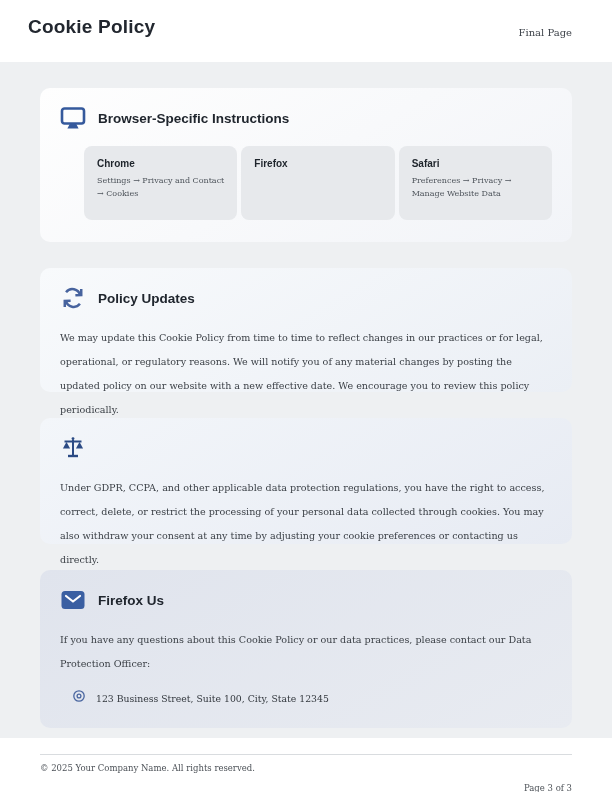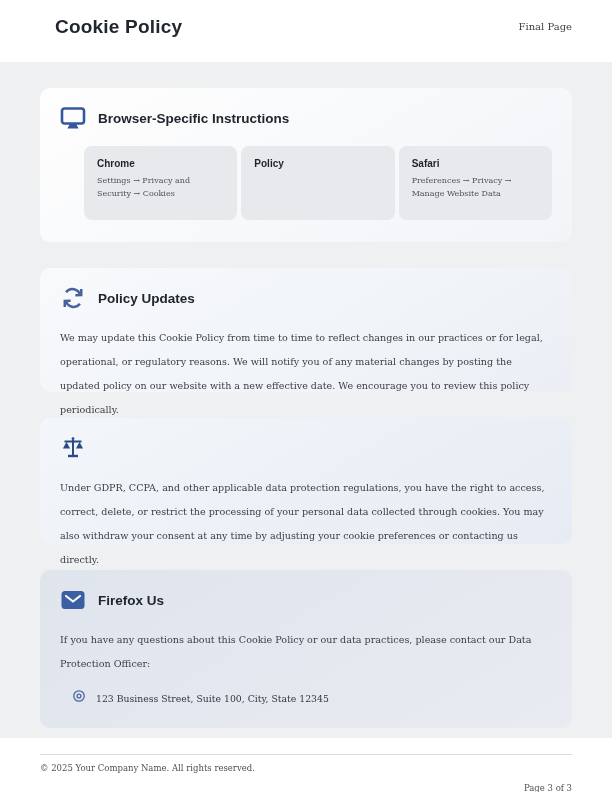--- a/index.html
+++ b/index.html
@@ -1,20 +1,20 @@
 <!DOCTYPE html>
 <html><head>
 <meta charset="utf-8">
 <style>
   html,body{margin:0;padding:0;background:#ffffff;}
   .page{position:relative;width:612px;height:792px;background:#ffffff;overflow:hidden;
         font-family:"Liberation Sans",sans-serif;margin:0 auto;}
   .band{position:absolute;left:0;top:62px;width:612px;height:676px;background:#eef0f2;}
-  .h-title{position:absolute;left:55px;top:16px;font-size:19px;font-weight:700;color:#22272f;letter-spacing:0.2px;}
-  .h-page{position:absolute;right:40px;top:21px;font-family:"DejaVu Serif",serif;font-size:10px;color:#3e434a;}
+  .h-title{position:absolute;left:28px;top:16px;font-size:19px;font-weight:700;color:#22272f;letter-spacing:0.2px;}
+  .h-page{position:absolute;right:40px;top:27px;font-family:"DejaVu Serif",serif;font-size:10px;color:#3e434a;}
 
   .section{position:absolute;left:40px;width:532px;border-radius:10px;box-sizing:border-box;padding:16px 20px;}
   #s1{top:88px;height:154px;background:linear-gradient(150deg,#fefefe 0%,#f2f4f8 100%);}
   #s2{top:268px;height:124px;background:linear-gradient(150deg,#f8fafc 0%,#ebeff5 100%);}
   #s3{top:418px;height:126px;background:linear-gradient(150deg,#f3f6fa 0%,#e7ebf3 100%);}
   #s4{top:570px;height:158px;background:linear-gradient(150deg,#e0e4ed 0%,#e8ebf1 100%);}
 
   .sec-head{display:flex;align-items:center;gap:12px;height:28px;}
   .sec-icon{width:26px;height:26px;flex:0 0 auto;}
   .sec-title{font-size:13.5px;font-weight:700;color:#20262e;}
@@ -49,24 +49,24 @@
         <svg viewBox="0 0 26 26" width="26" height="26">
           <rect x="2" y="3.5" width="22" height="15" rx="2.5" fill="none" stroke="#35599c" stroke-width="2.6"></rect>
           <path d="M10 18.5 h6 l2.6 5 h-11.2 z" fill="#35599c"></path>
         </svg>
       </span>
       <span class="sec-title">Browser-Specific Instructions</span>
     </div>
     <div class="cards-row">
       <div class="b-card">
         <div class="b-card-title">Chrome</div>
-        <div class="b-card-path">Settings → Privacy and Security → Cookies</div>
+        <div class="b-card-path">Settings → Privacy and Contact → Cookies</div>
       </div>
       <div class="b-card">
-        <div class="b-card-title">Policy</div>
+        <div class="b-card-title">Firefox</div>
       </div>
       <div class="b-card">
         <div class="b-card-title">Safari</div>
         <div class="b-card-path">Preferences → Privacy → Manage Website Data</div>
       </div>
     </div>
   </div>
 
   <div class="section" id="s2">
     <div class="sec-head">

